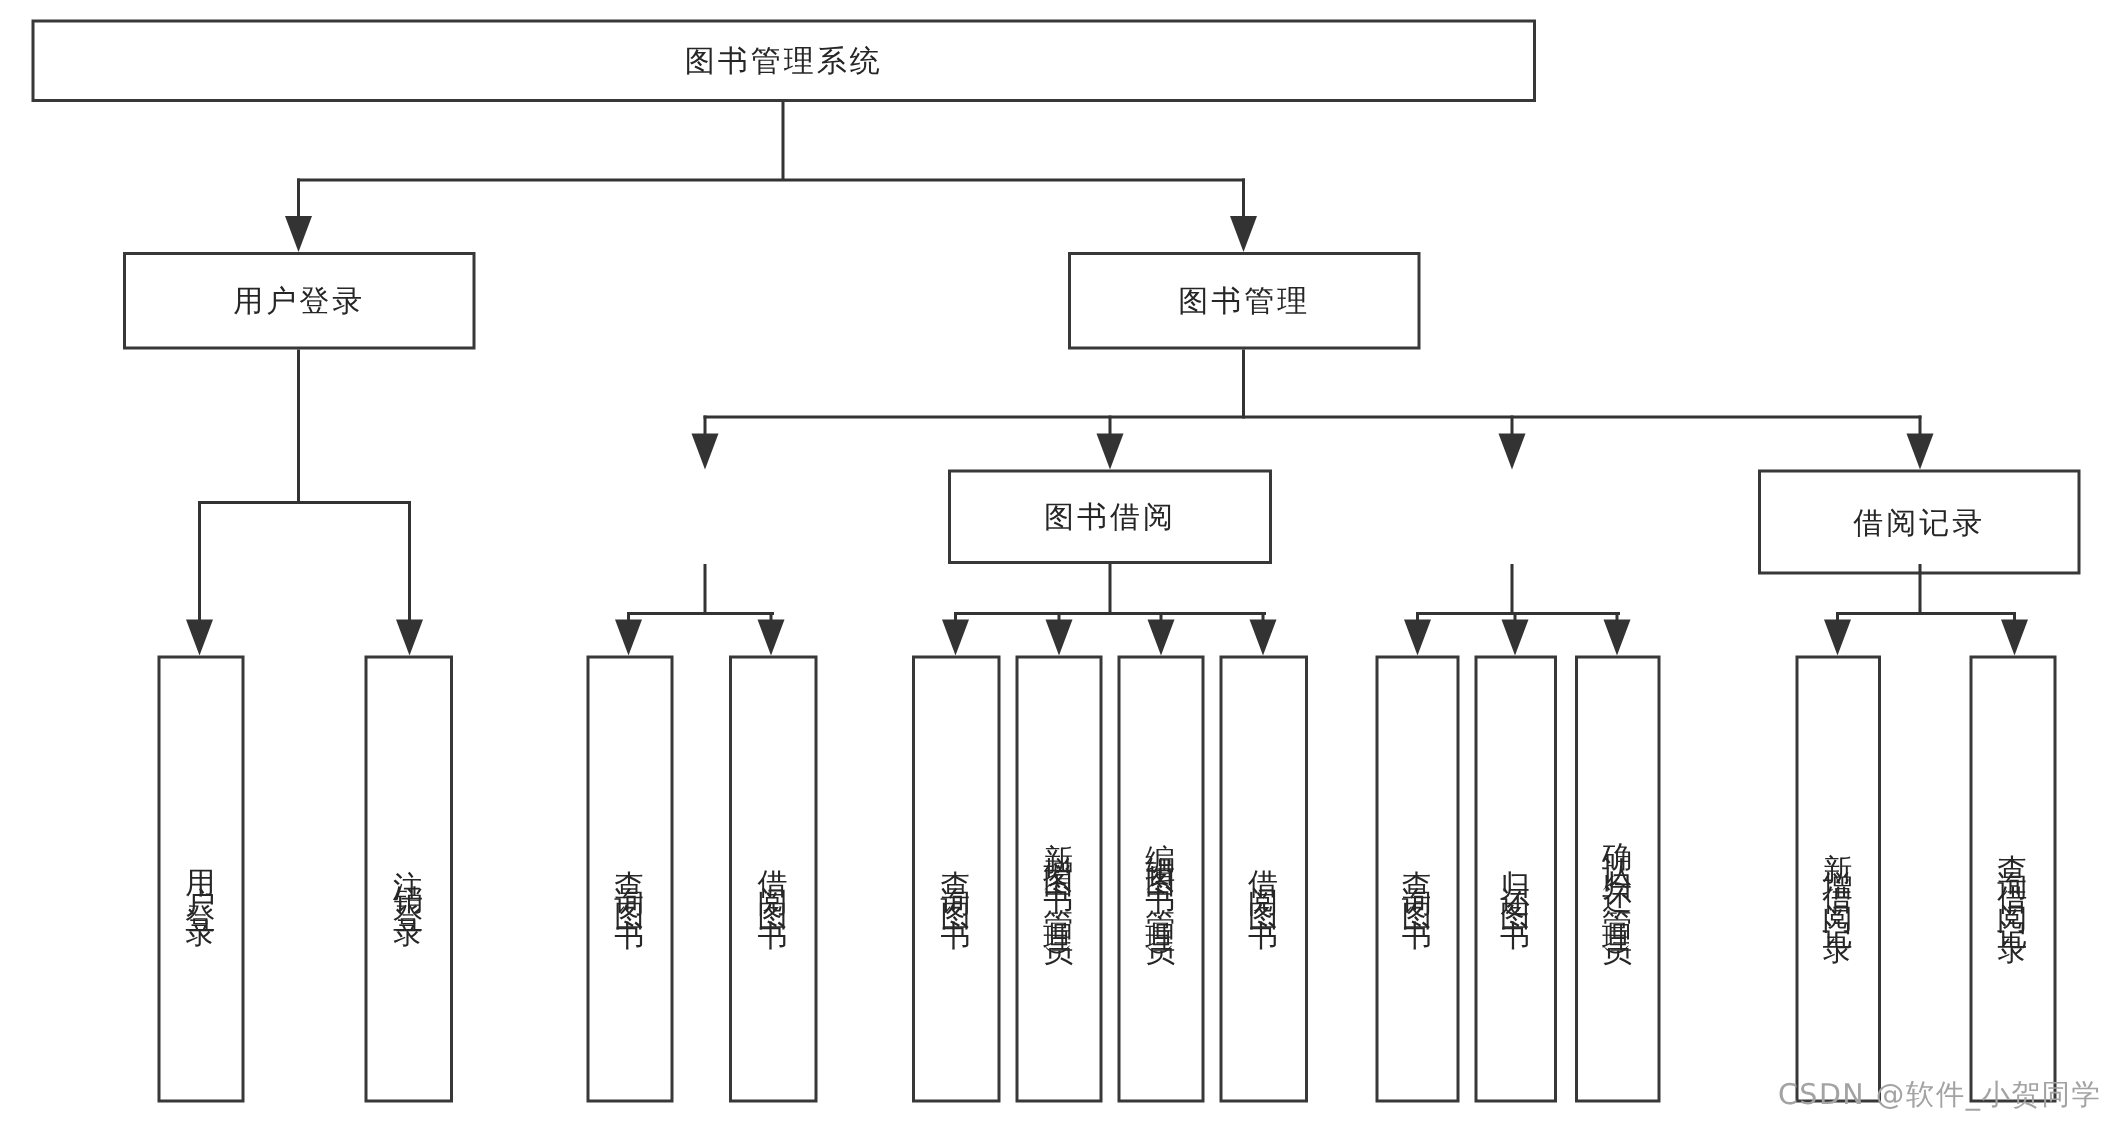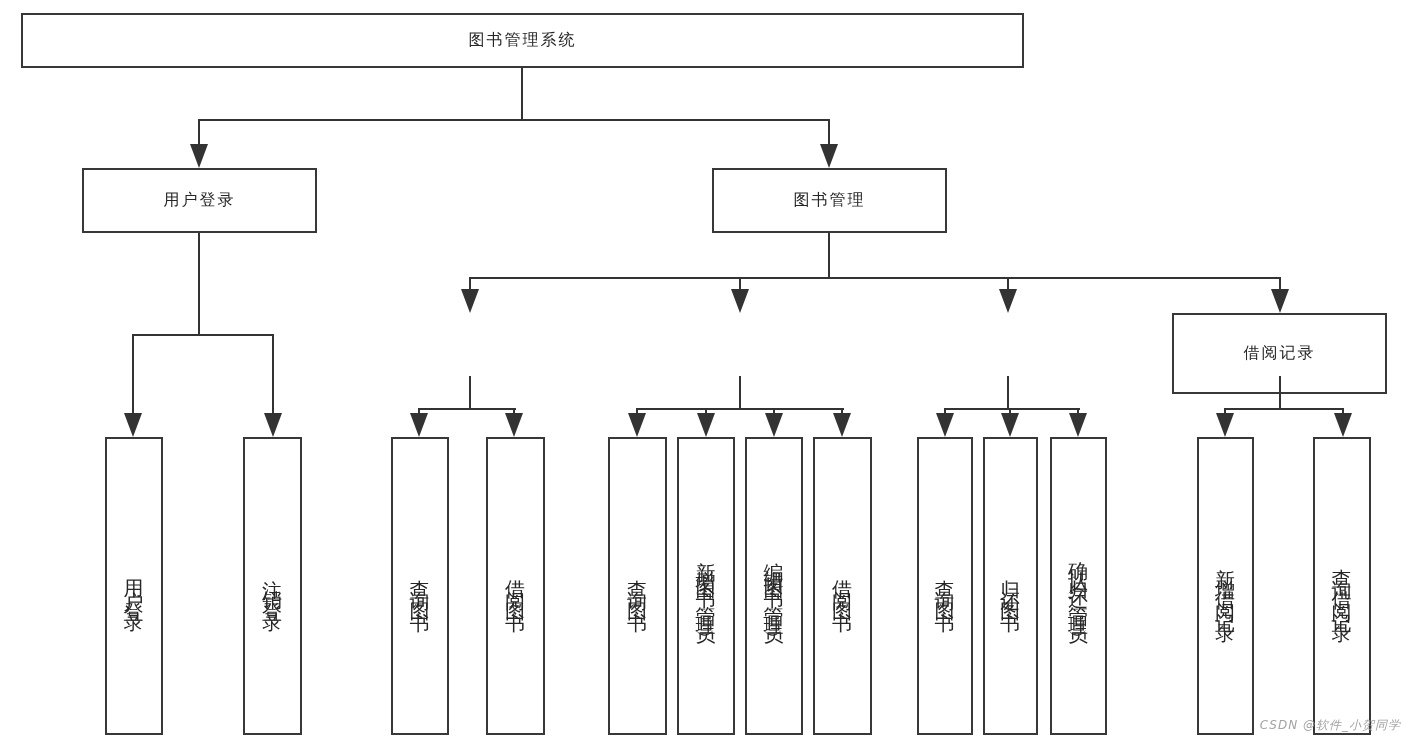--- a/index.html
+++ b/index.html
@@ -12,21 +12,21 @@
     overflow: hidden;
   }
   .box {
     position: absolute;
     box-sizing: border-box;
     border: 2px solid #383838;
     background: #ffffff;
     display: flex;
     align-items: center;
     justify-content: center;
-    font-size: 16px;
+    font-size: 20px;
     color: #262626;
     letter-spacing: 2px;
     white-space: nowrap;
   }
   .vbox {
     position: absolute;
     box-sizing: border-box;
     border: 2px solid #383838;
     background: #ffffff;
     display: flex;
@@ -46,24 +46,23 @@
     position: absolute;
     width: 0; height: 0;
     border-left: 9px solid transparent;
     border-right: 9px solid transparent;
     border-top: 24px solid #333333;
   }
   .watermark {
     position: absolute;
     right: 4px;
     top: 717px;
-    font-size: 12px;
+    font-size: 19px;
     letter-spacing: 1px;
     color: #a3a3a3;
-    font-style: italic;
   }
 </style>
 </head>
 <body>
 
 <div class="canvas">
 
   <div class="box" style="left:21px; top:13px; width:1003px; height:55px;">
     <span>图书管理系统</span>
   </div>
@@ -93,21 +92,24 @@
   <div class="hline" style="left:469px; top:277px; width:812px;"></div>
   <div class="vline" style="left:469px;  top:277px; height:16px;"></div>
   <div class="arrow" style="left:461px;  top:289px;"></div>
   <div class="vline" style="left:739px;  top:277px; height:16px;"></div>
   <div class="arrow" style="left:731px;  top:289px;"></div>
   <div class="vline" style="left:1007px; top:277px; height:16px;"></div>
   <div class="arrow" style="left:999px;  top:289px;"></div>
   <div class="vline" style="left:1279px; top:277px; height:16px;"></div>
   <div class="arrow" style="left:1271px; top:289px;"></div>
 
-  <div class="box" style="left:1172px; top:313px; width:215px; height:81px;">
+  <div class="box" style="left:632px; top:313px; width:216px; height:63px;">
+    <span>图书借阅</span>
+  </div>
+  <div class="box" style="left:1172px; top:313px; width:215px; height:70px;">
     <span>借阅记录</span>
   </div>
 
   <div class="vline" style="left:469px; top:376px; height:34px;"></div>
   <div class="hline" style="left:418px; top:408px; width:98px;"></div>
   <div class="vline" style="left:418px; top:408px; height:10px;"></div>
   <div class="arrow" style="left:410px; top:413px;"></div>
   <div class="vline" style="left:513px; top:408px; height:10px;"></div>
   <div class="arrow" style="left:505px; top:413px;"></div>
 

